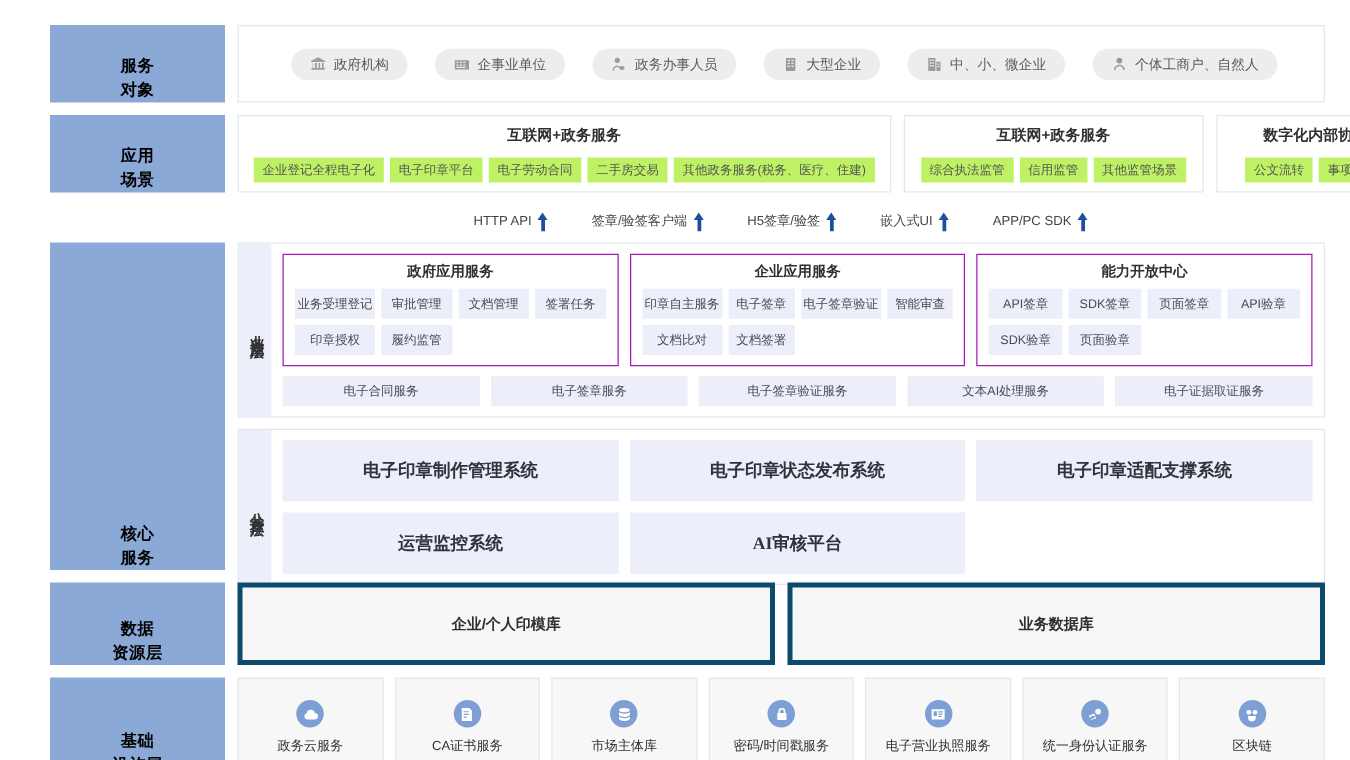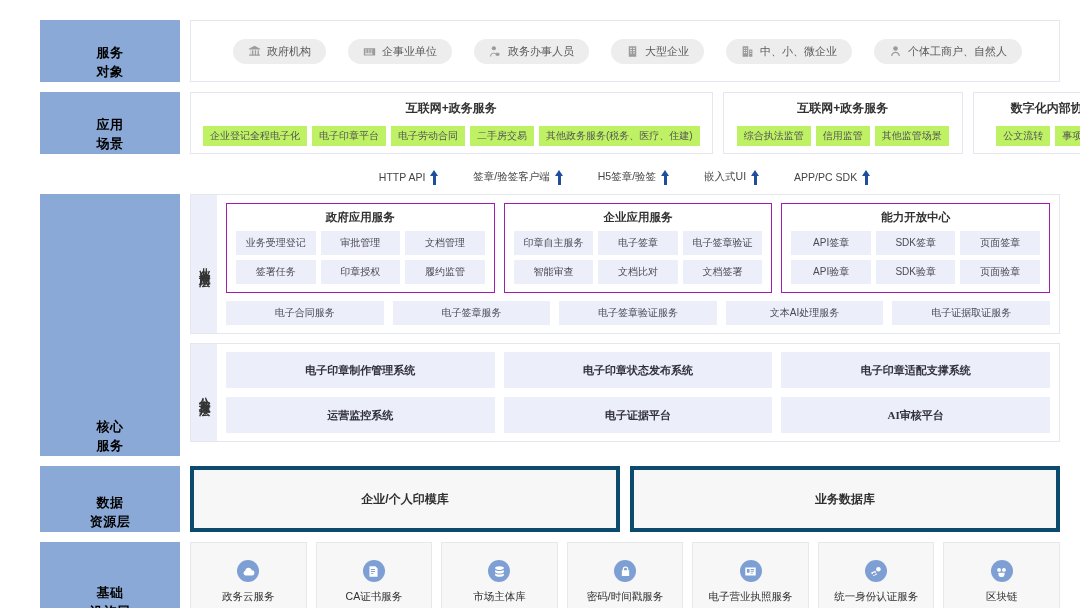--- a/index.html
+++ b/index.html
@@ -93,34 +93,34 @@
     font-size: 11.5px; font-weight: bold;
     display: flex; align-items: center; justify-content: center;
     writing-mode: vertical-rl; text-orientation: upright;
     letter-spacing: 2px; line-height: 1;
   }
   .sub-body { flex: 1; padding: 8px 9px; }
 
   .triple { display: flex; gap: 9px; }
   .group-box { flex: 1; border: 1px solid #a21caf; padding: 6px 9px 8px; }
   .group-title { text-align: center; font-size: 11.5px; font-weight: bold; color: #303030; margin-bottom: 6px; }
-  .grid3 { display: grid; grid-template-columns: repeat(3, 1fr); gap: 5px; }
+  .grid3 { display: grid; grid-template-columns: repeat(4, 1fr); gap: 5px; }
   .cell {
     background: #eceefa; color: #4a4a55; font-size: 10px;
     text-align: center; padding: 5px 2px; white-space: nowrap;
   }
 
   .svc-bar { display: flex; gap: 9px; margin-top: 8px; }
   .svc-bar .cell { flex: 1; padding: 5px 2px; }
 
   .dual { display: grid; grid-template-columns: repeat(3, 1fr); gap: 9px; }
   .big-cell {
-    background: #eceefa; color: #32323c; font-size: 11px; font-weight: bold;
+    background: #eceefa; color: #32323c; font-size: 14px; font-weight: bold;
     display: flex; align-items: center; justify-content: center;
-    height: 36px; white-space: nowrap;
+    height: 49px; white-space: nowrap;
   }
   .dual + .dual { margin-top: 9px; font-family: Liberation Serif, serif; }
 
   
   .r4 { height: 66px; }
   .r4 .row-body { border: none; background: transparent; gap: 10px; align-items: stretch; }
   .data-card {
     flex: 1; border: 4px solid #0c4a6e; background: #f7f7f7;
     display: flex; align-items: center; justify-content: center;
     font-size: 12px; font-weight: bold; color: #303030;
@@ -322,21 +322,20 @@
       <div class="sub-layer">
         <div class="v-tag">公共支撑层</div>
         <div class="sub-body">
           <div class="dual" id="sup-row1">
               <div class="big-cell">电子印章制作管理系统</div>
               <div class="big-cell">电子印章状态发布系统</div>
               <div class="big-cell">电子印章适配支撑系统</div>
             </div>
           <div class="dual" id="sup-row2">
               <div class="big-cell">运营监控系统</div>
-              <div class="big-cell">电子证据平台</div>
               <div class="big-cell">AI审核平台</div>
             </div>
         </div>
       </div>
 
     </div>
   </div>
 
   <div class="row r4">
     <div class="layer-tag">

